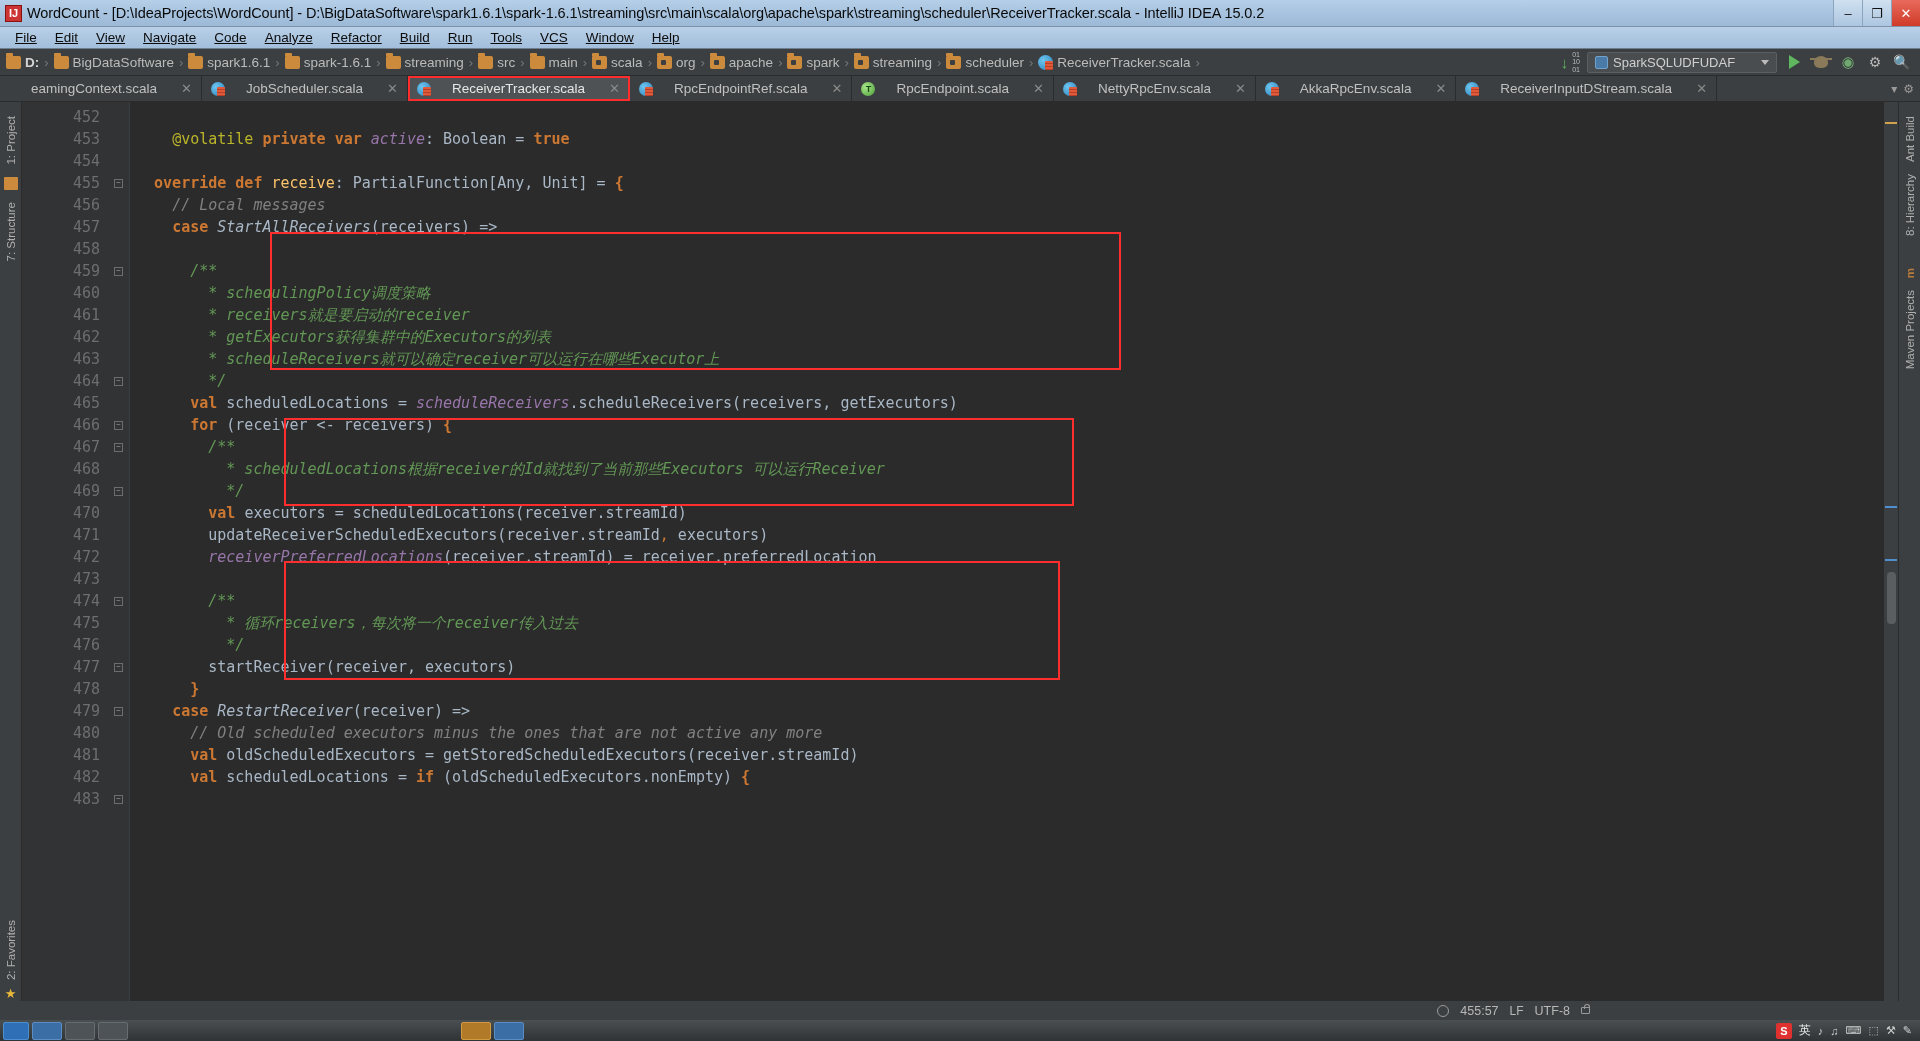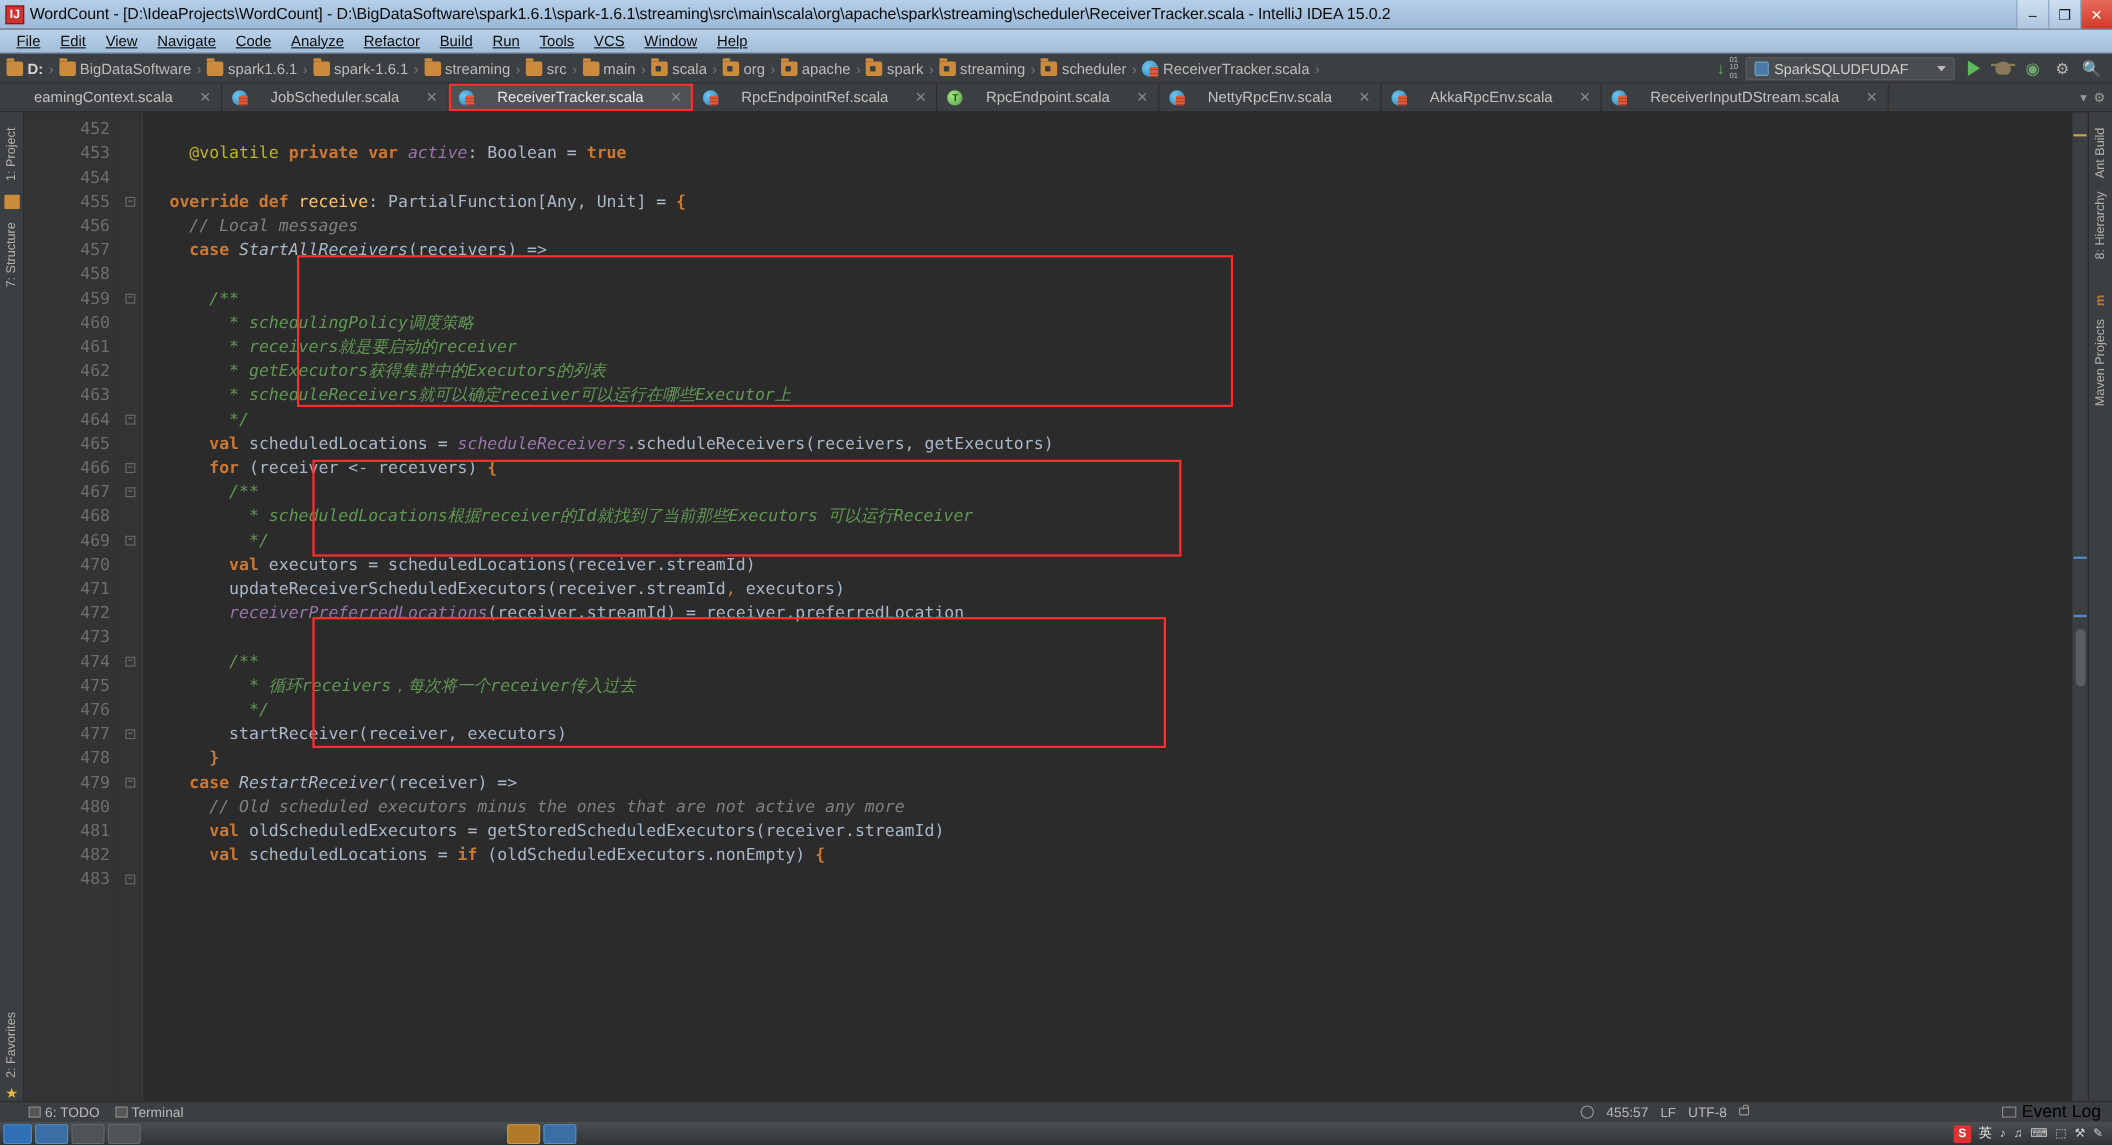--- a/index.html
+++ b/index.html
@@ -548,36 +548,20 @@
         <div class="cline"><span>      </span><span class="kw">val </span><span>scheduledLocations = </span><span class="kw">if </span><span>(oldScheduledExecutors.nonEmpty) </span><span class="kw">{</span></div>
       </div>
     <div class="scrollcol">
       <div class="mark" style="top:20px;background:#d0a24c;"></div>
       <div class="mark" style="top:404px;background:#4f8fd0;"></div>
       <div class="mark" style="top:457px;background:#4f8fd0;"></div>
       <div class="scrollthumb" style="top:470px; height:52px;"></div>
     </div>
   </div>
 
-  <div class="bottombar">
-    <div class="btw">
-      <span class="sq"></span>
-      <span>6: TODO</span>
-    </div>
-    <div class="btw">
-      <span class="sq"></span>
-      <span>Terminal</span>
-    </div>
-    <div class="right">
-      <div class="evlog">
-        <span class="box"></span>
-        <span>Event Log</span>
-      </div>
-    </div>
-  </div>
 
   <div class="status-right" style="right:320px;">
     <span class="clockico"></span>
     <span>455:57</span>
     <span class="lfico">LF</span>
     <span>UTF-8</span>
     <span class="lockico"></span>
   </div>
 
   <div class="taskbar">

